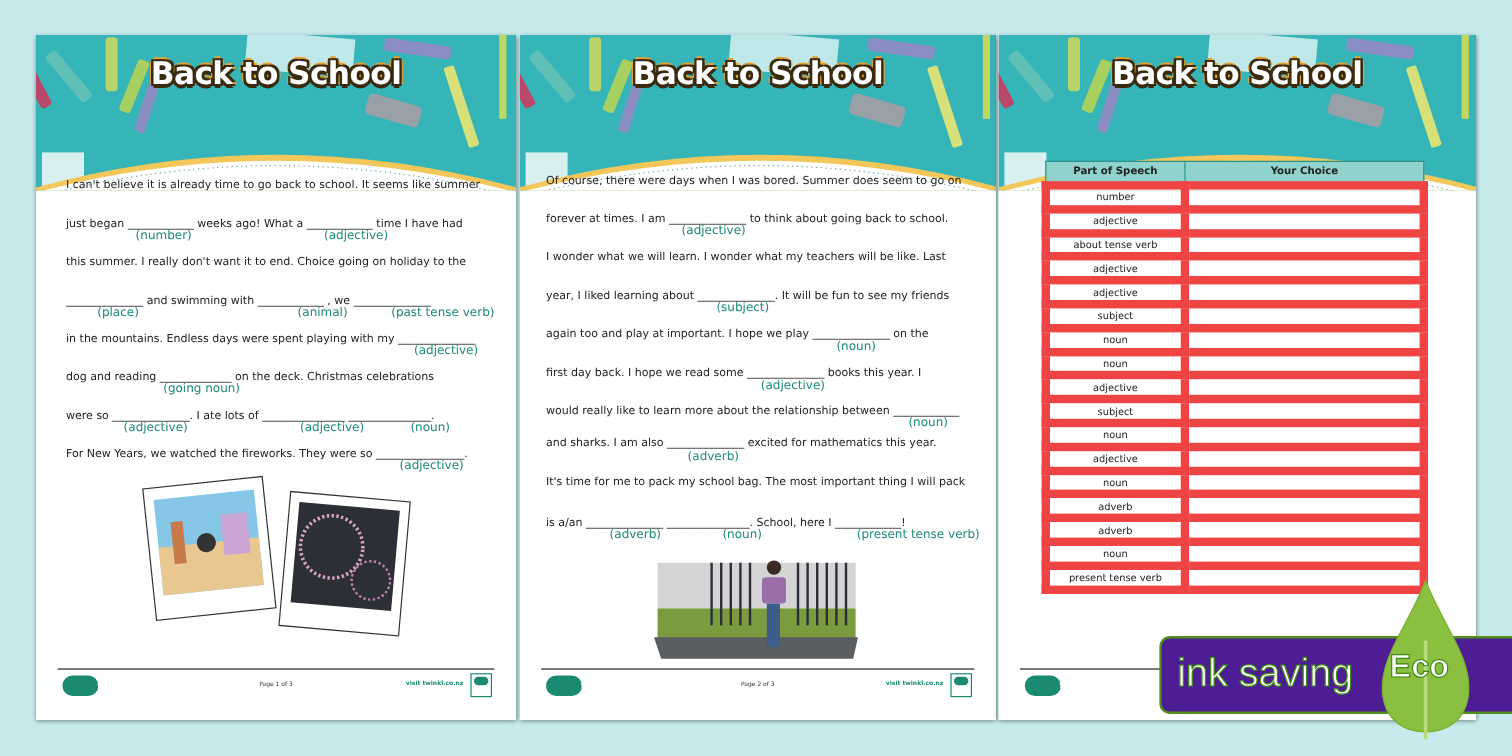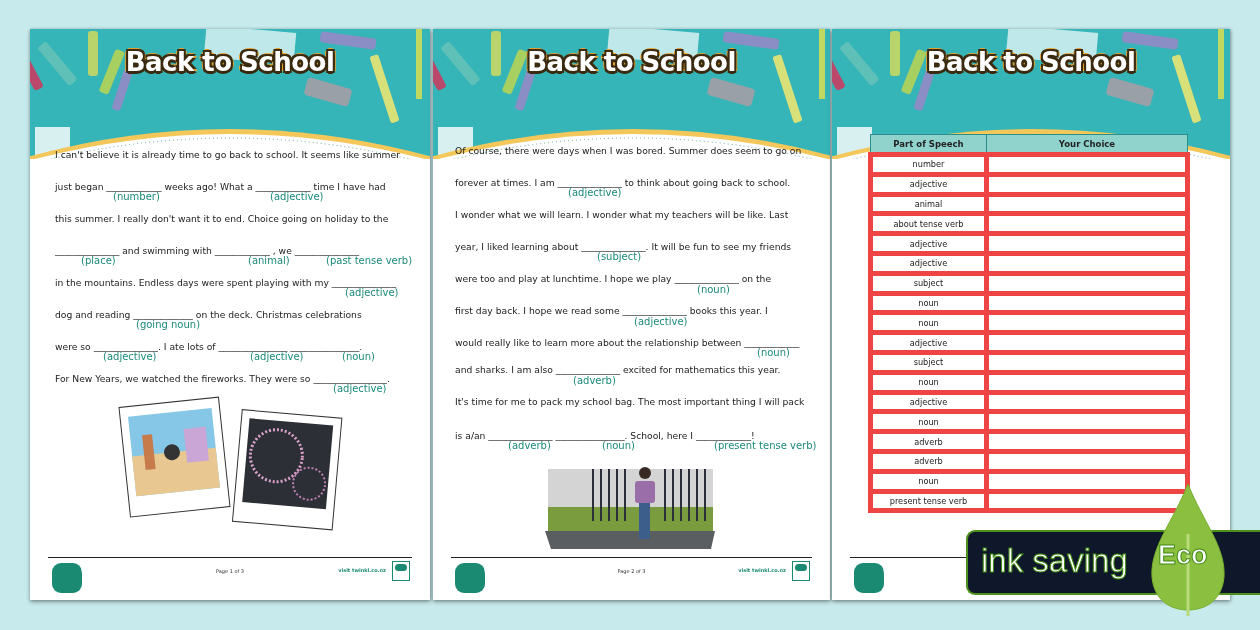--- a/index.html
+++ b/index.html
@@ -23,34 +23,34 @@
     letter-spacing: -0.5px;
     text-shadow: -2px -2px 0 #3a2a10, 2px -2px 0 #3a2a10, -2px 2px 0 #3a2a10, 2px 2px 0 #3a2a10,
                  0 3px 0 #3a2a10, -3px 0 0 #e7a12a, 3px 0 0 #e7a12a, 0 -3px 0 #e7a12a;
   }
 
   .body-text { position: absolute; left: 25px; right: 22px; top: 110px; font-family: "DejaVu Sans", sans-serif; font-size: 9.2px; color: #222; }
   .line { position: absolute; left: 0; white-space: nowrap; }
   .hint { position: absolute; color: #1b8a7a; font-size: 10px; white-space: nowrap; }
 
   .footer { position: absolute; left: 18px; right: 18px; top: 528px; height: 30px; border-top: 1.5px solid #222; }
-  .twinkl-logo { position: absolute; left: 4px; top: 5px; width: 30px; height: 30px; background: #1a8a73; border-radius: 9px; color: #fff; font-size: 7px; font-weight: bold; text-align: center; line-height: 17px; padding-left: 29px; }
+  .twinkl-logo { position: absolute; left: 4px; top: 5px; width: 30px; height: 17px; background: #1a8a73; border-radius: 9px; color: #fff; font-size: 7px; font-weight: bold; text-align: center; line-height: 17px; padding-left: 29px; }
   .page-num { position: absolute; left: 0; right: 0; top: 10px; text-align: center; font-size: 5px; color: #333; }
   .visit { position: absolute; right: 26px; top: 9px; font-size: 5px; color: #1a8a73; font-weight: bold; }
   .badge { position: absolute; right: 2px; top: 3px; width: 18px; height: 20px; border: 1px solid #1a8a73; background: #fff; }
   .badge::before { content: ""; position: absolute; left: 2px; top: 2px; width: 12px; height: 7px; background: #1a8a73; border-radius: 4px; }
 
   
   .pos-table { position: absolute; left: 36px; top: 105px; width: 322px; border-collapse: collapse; font-size: 8.2px; color: #222; border: 1.5px solid #2a8f88; }
   .pos-table th { background: #8fd3cc; height: 20px; border: 1px solid #2a8f88; font-weight: bold; font-size: 8.5px; }
-  .pos-table td { height: 19.8px; border: 5px solid #ef4444; text-align: center; }
+  .pos-table td { height: 19.8px; border: 7px solid #ef4444; text-align: center; }
   .pos-table td.pos { width: 116px; }
 
   
-  .eco { position: absolute; left: 966px; top: 530px; width: 294px; height: 65px; background: #0f172a; border: 2px solid #4f8f1c; border-right: none; border-radius: 9px 0 0 9px; }
+  .eco { position: absolute; left: 966px; top: 530px; width: 294px; height: 65px; background: #4c1d95; border: 2px solid #4f8f1c; border-right: none; border-radius: 9px 0 0 9px; }
   .eco-text { position: absolute; left: 13px; top: 10px; font-family: "Liberation Sans", sans-serif; font-size: 33px; color: #fff; -webkit-text-stroke: 1px #3f8a12; }
   .eco-leaf { position: absolute; left: 1148px; top: 482px; }
   .eco-label { position: absolute; left: 1158px; top: 540px; font-family: "Liberation Sans", sans-serif; font-weight: bold; font-size: 27px; color: #fff; -webkit-text-stroke: 1px #3f8a12; }
 </style>
 </head>
 <body>
 
 <div class="page" id="page1">
   <div class="banner">
     <svg width="400" height="130">
@@ -141,21 +141,21 @@
       <path d="M 5 134 Q 200 84 395 134" fill="none" stroke="#5fa8a0" stroke-width="1" stroke-dasharray="1 3"></path>
     </svg>
     <div class="banner-title">Back to School</div>
   </div>
 
   <div class="body-text" style="left:22px">
     <div class="line" style="top:6px">Of course, there were days when I was bored. Summer does seem to go on</div>
     <div class="line" style="top:38px">forever at times. I am ______________ to think about going back to school.</div>
     <div class="line" style="top:70px">I wonder what we will learn. I wonder what my teachers will be like. Last</div>
     <div class="line" style="top:102px">year, I liked learning about ______________. It will be fun to see my friends</div>
-    <div class="line" style="top:134px">were too and play at lunchtime. I hope we play ______________ on the</div>
+    <div class="line" style="top:134px">again too and play at important. I hope we play ______________ on the</div>
     <div class="line" style="top:166px">first day back. I hope we read some ______________ books this year. I</div>
     <div class="line" style="top:198px">would really like to learn more about the relationship between ____________</div>
     <div class="line" style="top:225px">and sharks. I am also ______________ excited for mathematics this year.</div>
     <div class="line" style="top:257px">It's time for me to pack my school bag. The most important thing I will pack</div>
     <div class="line" style="top:291px">is a/an ______________ _______________. School, here I ____________!</div>
 
     <div class="hint" style="left:113px;top:48px">(adjective)</div>
     <div class="hint" style="left:142px;top:112px">(subject)</div>
     <div class="hint" style="left:242px;top:145px">(noun)</div>
     <div class="hint" style="left:179px;top:177px">(adjective)</div>
@@ -228,24 +228,20 @@
     <tbody>
       <tr>
           <td class="pos">number</td>
           <td></td>
         </tr>
       <tr>
           <td class="pos">adjective</td>
           <td></td>
         </tr>
       <tr>
-          <td class="pos">animal</td>
-          <td></td>
-        </tr>
-      <tr>
           <td class="pos">about tense verb</td>
           <td></td>
         </tr>
       <tr>
           <td class="pos">adjective</td>
           <td></td>
         </tr>
       <tr>
           <td class="pos">adjective</td>
           <td></td>

